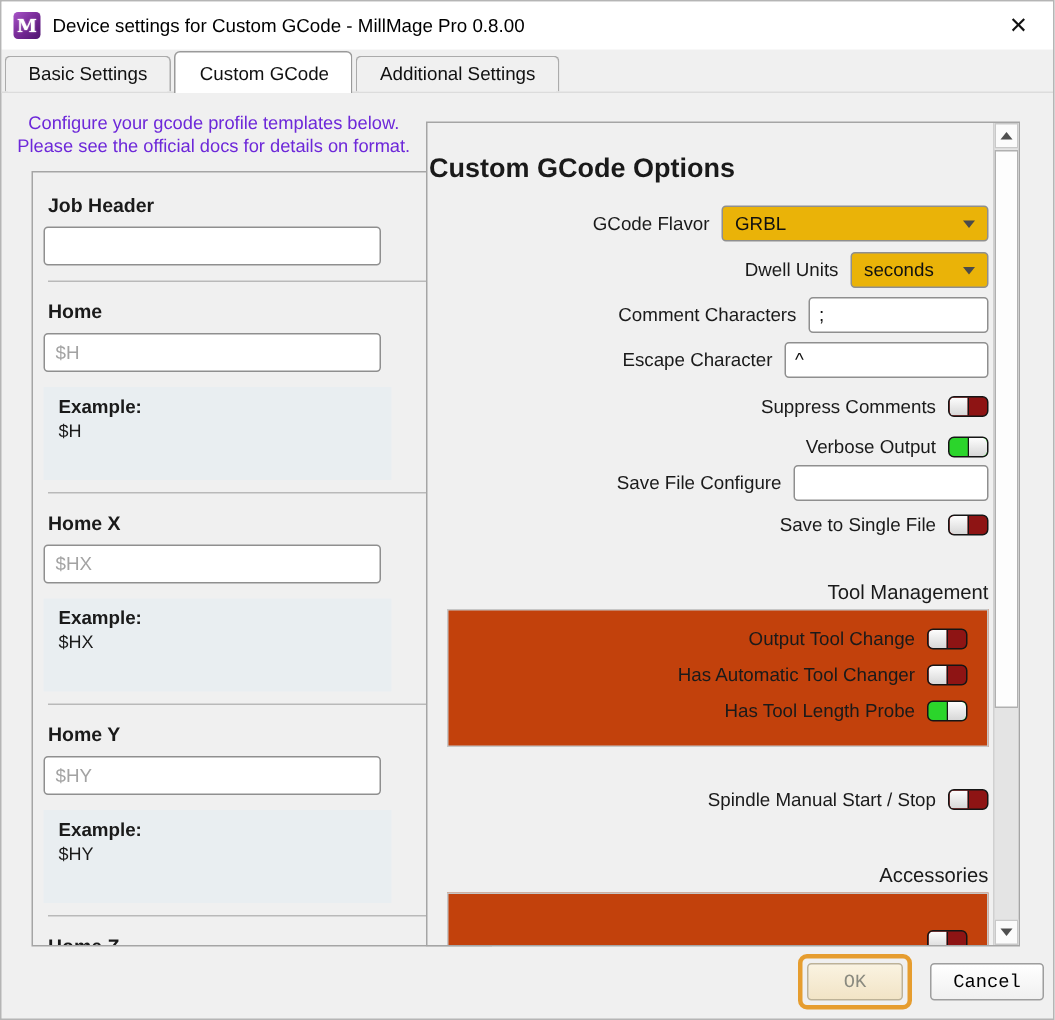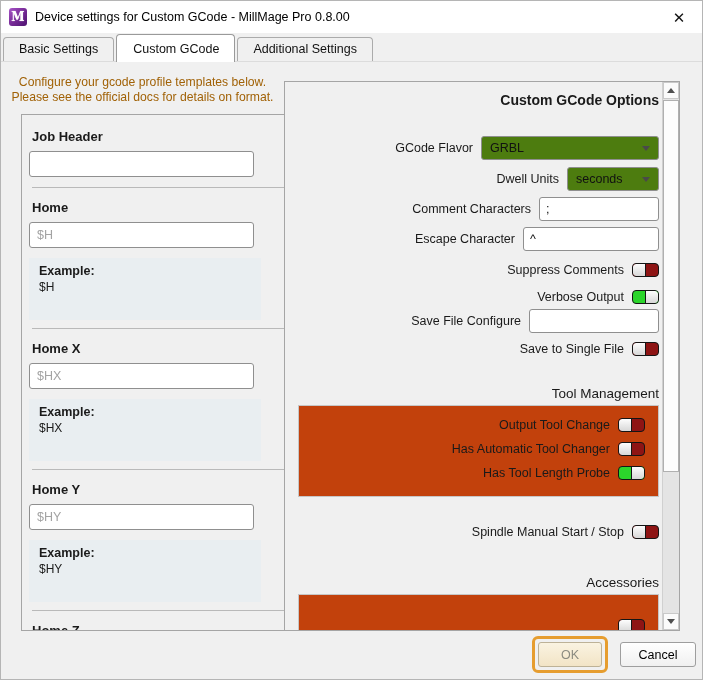--- a/index.html
+++ b/index.html
@@ -23,74 +23,74 @@
   
   .tabstrip { height:29px; display:flex; align-items:flex-end; padding-left:2px; border-bottom:1px solid #dcdcdc; background:#f0f0f0; }
   .tab { height:24px; line-height:23px; padding:0 15px; font-size:12.5px;
     background:#f0f0f0; border:1px solid #ababab; border-bottom:none;
     border-radius:4px 4px 0 0; margin-right:2px; color:#111; }
   .tab.active { height:28px; line-height:28px; background:#ffffff; border-color:#9a9a9a;
     margin-bottom:-1px; z-index:2; position:relative;padding-left:16px; }
   
   .content { position:absolute; top:61px; left:0; right:0; bottom:0; }
   .instructions { position:absolute; top:13px; left:0; width:283px; text-align:center;
-    font-size:12.2px; line-height:15px; color:#a16207; }
+    font-size:12.2px; line-height:15px; color:#6d28d9; }
   .templates-box { position:absolute; left:20px; top:52px; width:307px; height:517px;
     border:1px solid #a5a5a5; background:#f0f0f0; overflow:hidden; }
   .templates-list { position:absolute; left:0; top:0; right:17px; bottom:0; padding:14px 0 0 7px; overflow:hidden; }
   .tpl-label { font-weight:bold; font-size:13px; margin:0 0 7px 3px; }
   .tpl-input { display:block; width:225px; height:26px; border:1px solid #8f8f8f; border-radius:3px;
     background:#fff; font-family:"Liberation Sans",sans-serif; font-size:12.5px; padding:0 7px; color:#111; margin-bottom:10px; }
   .tpl-input::placeholder { color:#a3a3a3; }
   .example-block { background:#e9eef1; padding:6px 10px 26px 10px; margin:0 0 8px 0; width:232px; }
   .example-title { font-weight:bold; font-size:12.5px; }
   .example-value { font-size:12px; margin-top:2px; }
   .divider { border-top:1px solid #b9b9b9; margin:4px 6px 12px 3px; }
   .right-panel { position:absolute; left:283px; top:19px; width:396px; height:550px;
     border:1px solid #a5a5a5; background:#f0f0f0; overflow:hidden; }
   .rp-content { position:absolute; left:1px; top:0; right:17px; bottom:0; padding:0 3px 0 0; overflow:hidden; }
-  .rp-title { text-align:right; font-weight:bold; font-size:14px; margin-top:10px; }
+  .rp-title { text-align:left; font-weight:bold; font-size:18px; margin-top:20px; }
   .row { display:flex; justify-content:flex-end; align-items:center; gap:8px; }
   .row-label { font-size:12.5px; white-space:nowrap; }
-  .combo { height:24px; border:1px solid #8f8f8f; border-radius:3px; background:#4d7c0f;
+  .combo { height:24px; border:1px solid #8f8f8f; border-radius:3px; background:#eab308;
     display:flex; align-items:center; justify-content:space-between; padding:0 8px; }
   .combo-text { font-size:12.5px; color:#111; }
   .combo-arrow { width:0; height:0; border-left:4px solid transparent; border-right:4px solid transparent; border-top:5px solid #4a4a4a; }
   .rp-input { height:24px; border:1px solid #8f8f8f; border-radius:3px; background:#fff;
     font-family:"Liberation Sans",sans-serif; font-size:12.5px; padding:0 6px; color:#111; }
   .toggle { width:27px; height:14px; border:1px solid #151515; border-radius:4px;
     display:flex; overflow:hidden; flex:none; cursor:pointer; }
   .toggle[data-state="off"] { background:#8e1414; justify-content:flex-start; }
   .toggle[data-state="on"]  { background:#2bd52b; justify-content:flex-end; }
   .knob { width:13px; height:100%; background:linear-gradient(180deg,#fdfdfd,#d7d7d7); }
   .toggle[data-state="off"] .knob { border-right:1px solid #151515; border-radius:3px 0 0 3px; }
   .toggle[data-state="on"]  .knob { border-left:1px solid #151515; border-radius:0 3px 3px 0; }
   .section-hdr { text-align:right; font-weight:normal; font-size:13.5px; }
   .group-box { border:1px solid #c6c6c6; background:#c2410c; margin-left:12px; padding:12px 13px 16px 10px; }
   .group-box .row { margin-bottom:10px; }
   .group-box .row:last-child { margin-bottom:0; }
   
-  .m-flavor { margin-top:28px; }  .m-dwell { margin-top:7px; }
+  .m-flavor { margin-top:14px; }  .m-dwell { margin-top:7px; }
   .m-comment { margin-top:6px; }  .m-escape { margin-top:6px; }
   .m-suppress { margin-top:12px; } .m-verbose { margin-top:13px; }
   .m-saveext { margin-top:5px; }  .m-single { margin-top:9px; }
   .m-toolhdr { margin-top:30px; } .m-box { margin-top:4px; }
   .m-spindle { margin-top:28px; } .m-acchdr { margin-top:36px; }
   
   .vscroll { position:absolute; top:0; right:0; width:17px; bottom:0; background:#e4e4e4; border-left:1px solid #d0d0d0; }
   .sb-btn { position:absolute; left:0; width:16px; height:17px; background:#fbfbfb; border:1px solid #c9c9c9;
     display:flex; align-items:center; justify-content:center; }
   .sb-up { top:0; } .sb-down { bottom:0; }
   .tri-up { width:0; height:0; border-left:4px solid transparent; border-right:4px solid transparent; border-bottom:5px solid #4f4f4f; }
   .tri-down { width:0; height:0; border-left:4px solid transparent; border-right:4px solid transparent; border-top:5px solid #4f4f4f; }
   .sb-thumb { position:absolute; left:0; width:16px; background:#fdfdfd; border:1px solid #b0b0b0; }
   
   .footer { position:absolute; right:6px; bottom:6px; display:flex; align-items:center; gap:12px; }
   .ok-highlight { border:3px solid #e69d2f; border-radius:6px; padding:3px; }
-  .btn { height:25px; font-family:Liberation Sans, sans-serif; font-size:12.5px; border-radius:3px; cursor:pointer; }
+  .btn { height:25px; font-family:Liberation Mono, monospace; font-size:12.5px; border-radius:3px; cursor:pointer; }
   .ok-btn { width:64px; background:linear-gradient(#faf3e1,#f2e4c6); border:1px solid #bdb297; color:#8b8b80; }
   .cancel-btn { width:76px; background:linear-gradient(#ffffff,#f0f0f0); border:1px solid #9e9e9e; color:#000; }
 </style>
 </head>
 <body>
 
 <div class="titlebar">
   <div class="app-icon">M</div>
   <div class="title-text">Device settings for Custom GCode - MillMage Pro 0.8.00</div>
   <div class="close-btn">✕</div>

